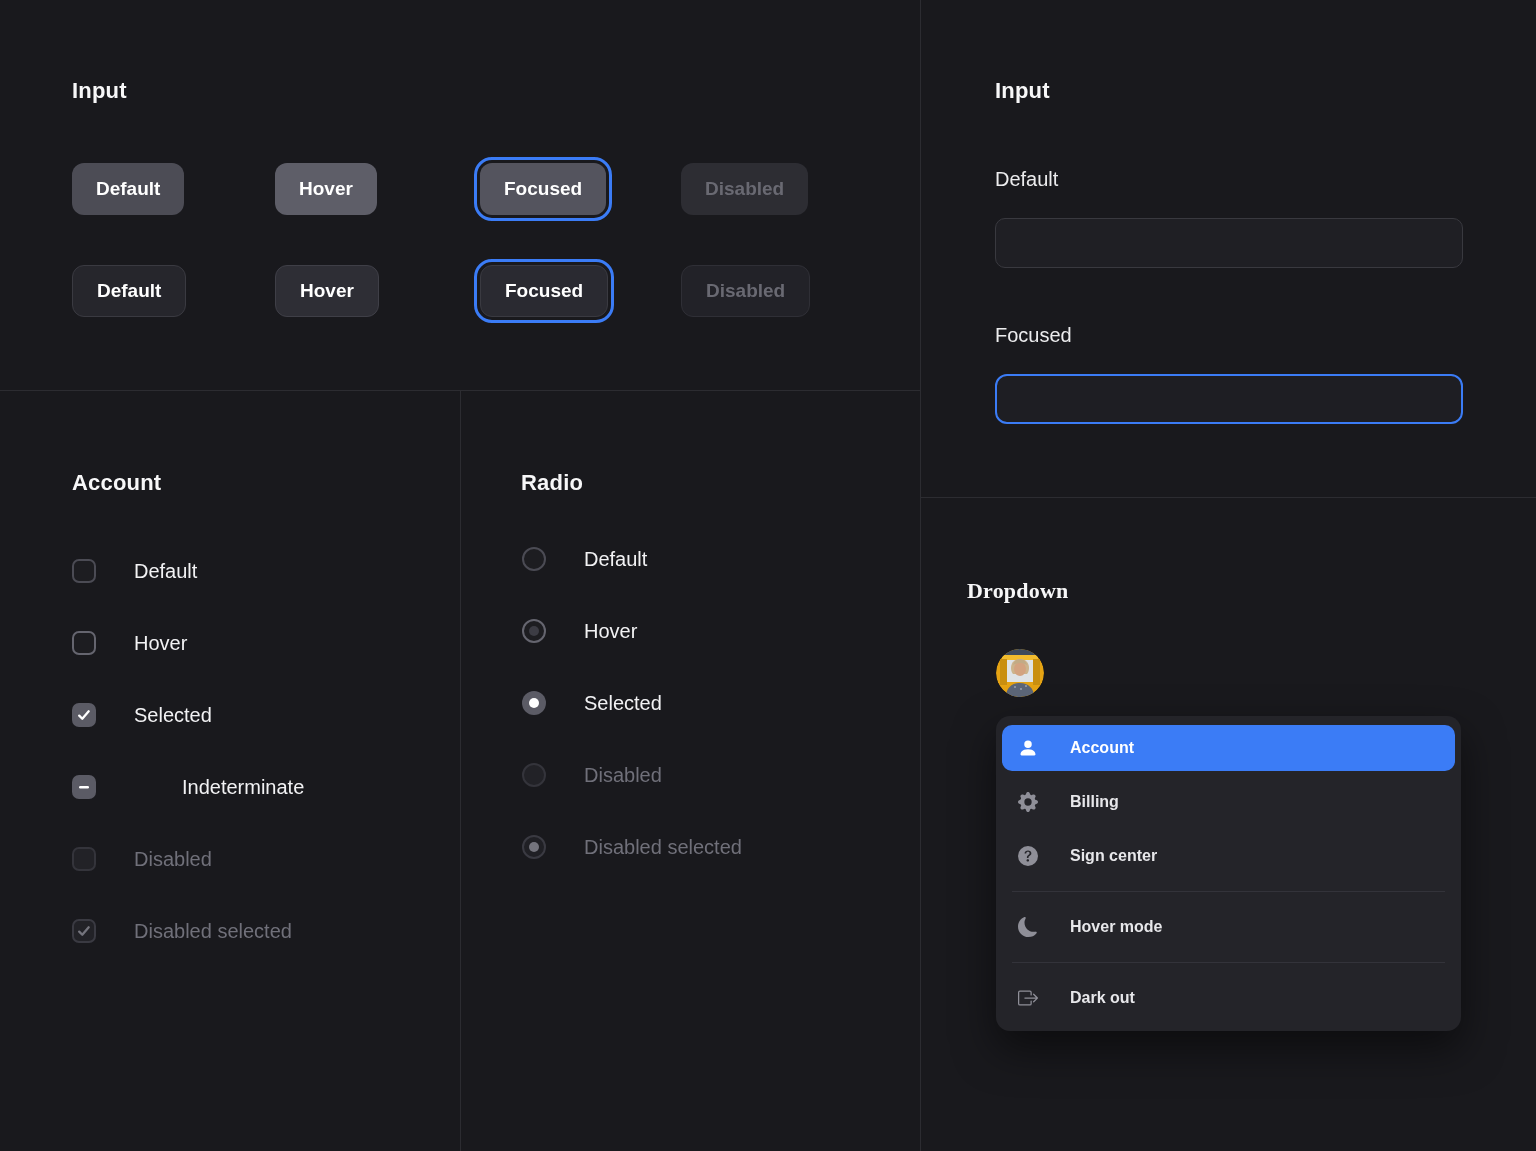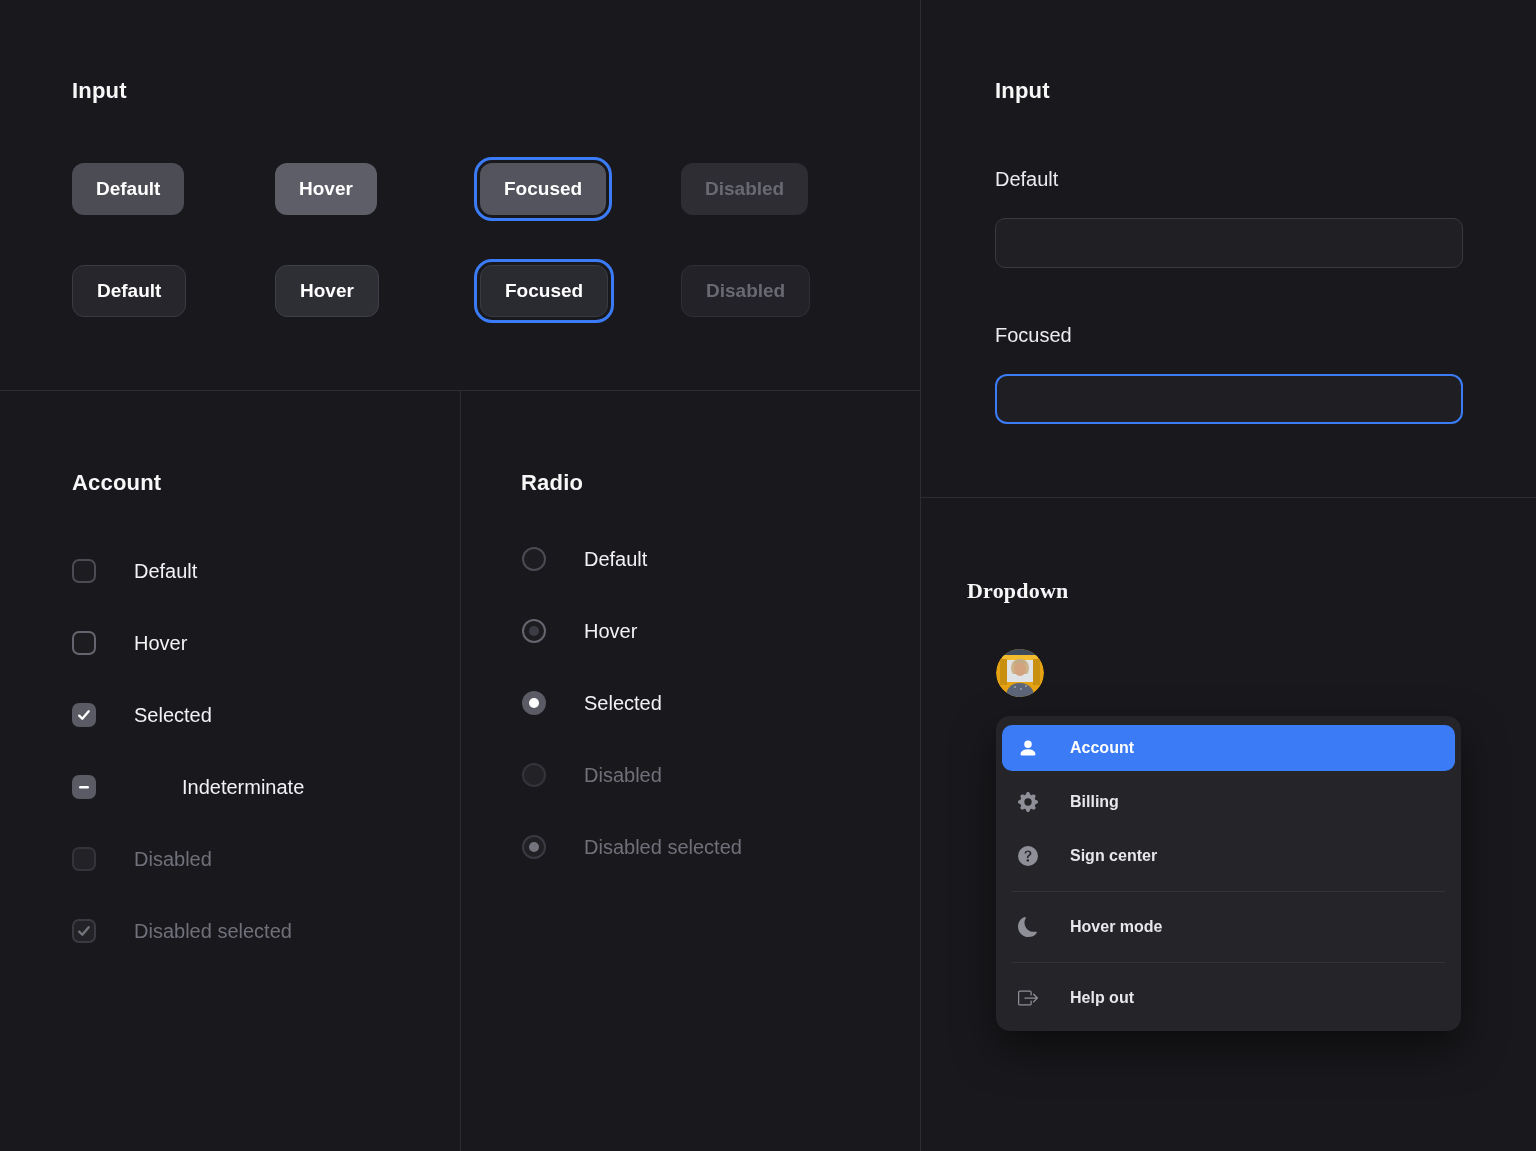--- a/index.html
+++ b/index.html
@@ -312,18 +312,18 @@
 
     <div class="menu-divider"></div>
 
     <div class="menu-item">
       <span class="mi-icon">
         <svg width="20" height="20" viewBox="0 0 16 16" fill="#8f8f98">
             <path d="M10 12.5a.5.5 0 0 1-.5.5h-8a.5.5 0 0 1-.5-.5v-9a.5.5 0 0 1 .5-.5h8a.5.5 0 0 1 .5.5v2a.5.5 0 0 0 1 0v-2A1.5 1.5 0 0 0 9.5 2h-8A1.5 1.5 0 0 0 0 3.5v9A1.5 1.5 0 0 0 1.5 14h8a1.5 1.5 0 0 0 1.5-1.5v-2a.5.5 0 0 0-1 0v2z"></path>
             <path d="M15.854 8.354a.5.5 0 0 0 0-.708l-3-3a.5.5 0 0 0-.708.708L14.293 7.5H5.5a.5.5 0 0 0 0 1h8.793l-2.147 2.146a.5.5 0 0 0 .708.708l3-3z"></path>
           </svg>
       </span>
-      <span class="mi-label">Help out</span>
+      <span class="mi-label">Dark out</span>
     </div>
 
   </div>
 
 </div>
 
 </body></html>

